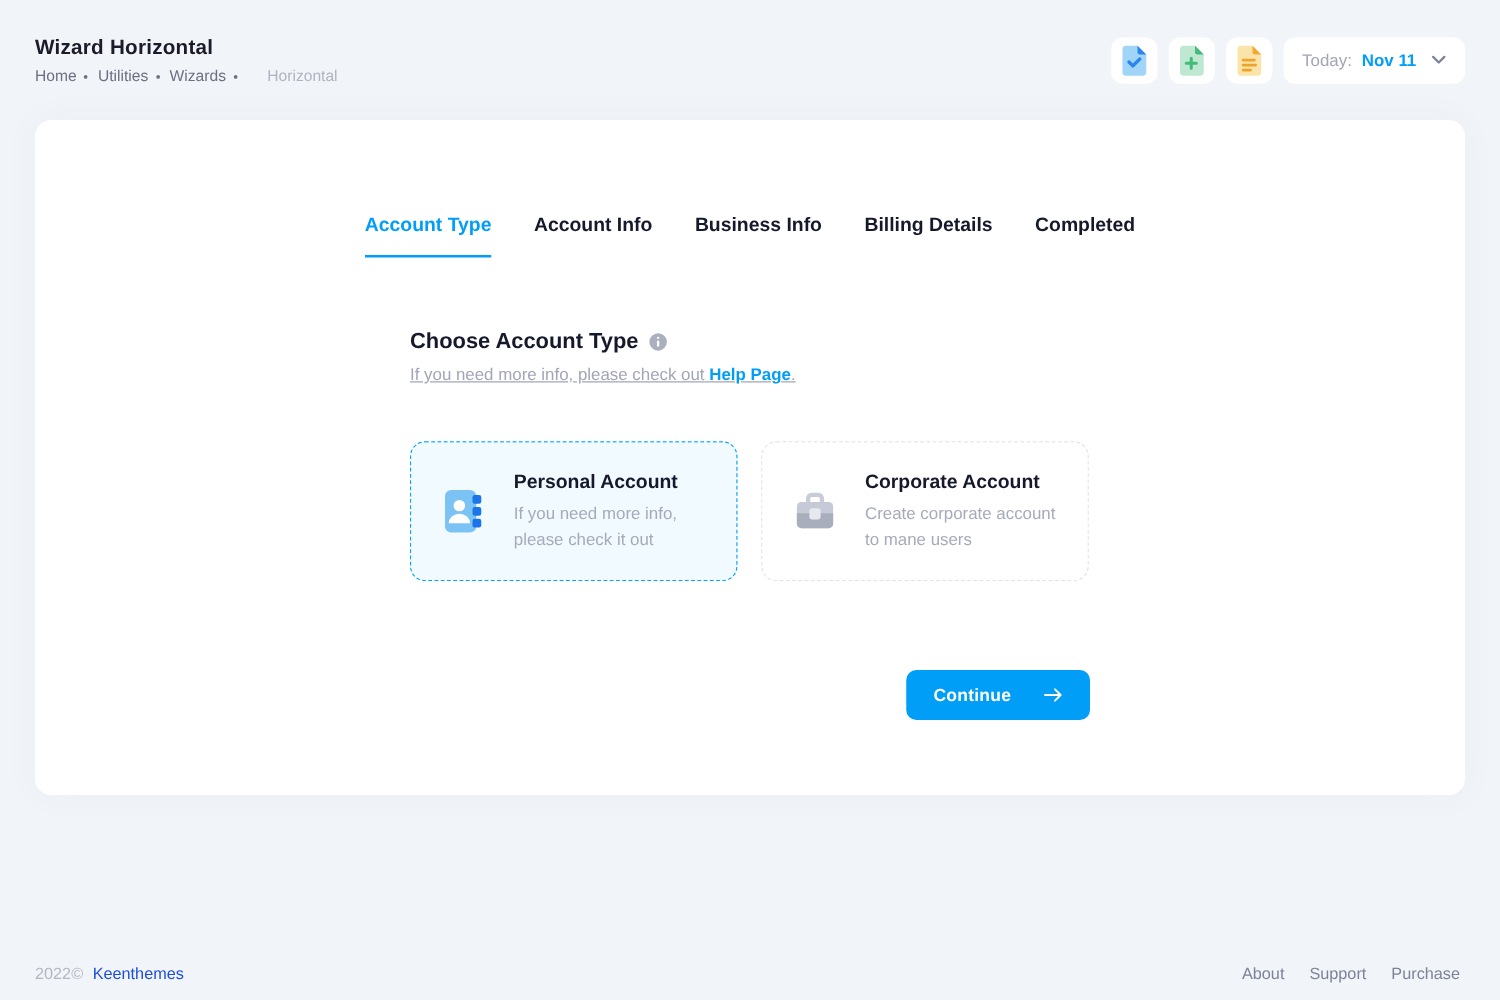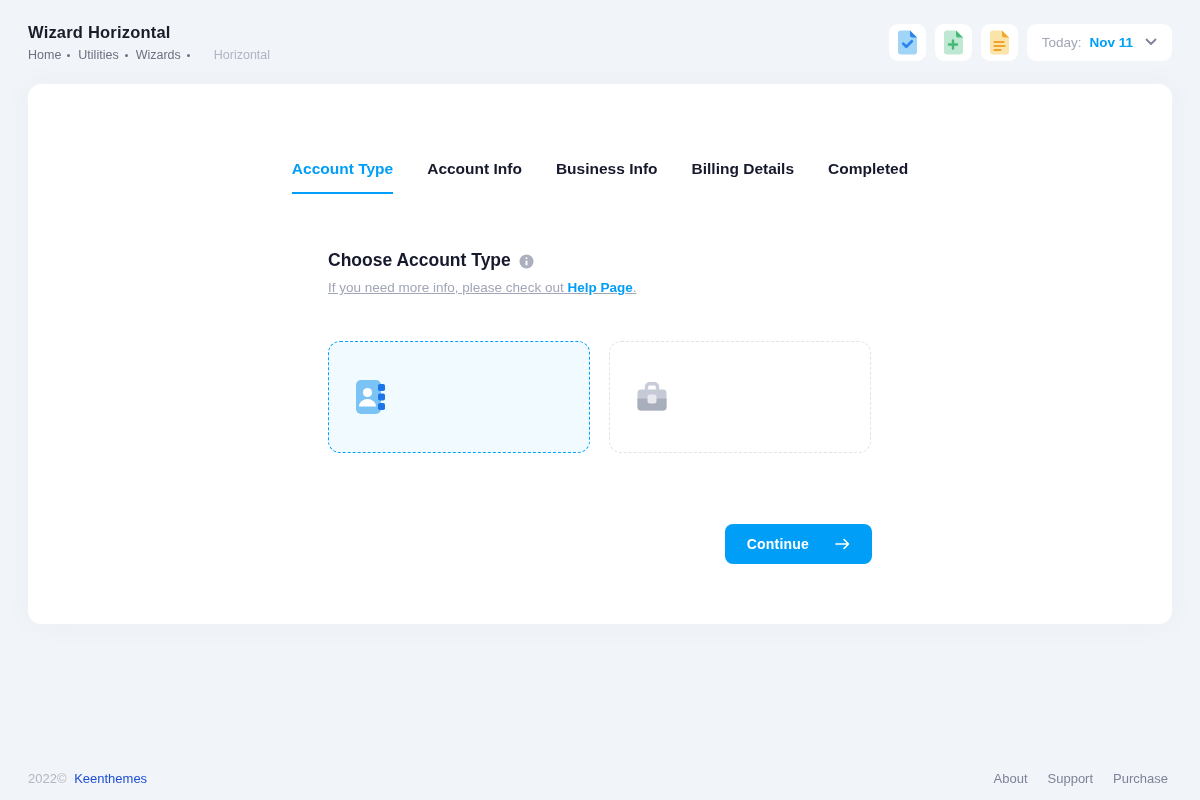--- a/index.html
+++ b/index.html
@@ -8,21 +8,21 @@
     width:1200px; height:800px;
     background:#f1f4f8;
     font-family:"Liberation Sans", sans-serif;
     color:#181c32;
     position:relative;
     overflow:hidden;
   }
 
   
   .header {
-    height:84px;
+    height:96px;
     padding:0 28px;
     display:flex; align-items:center; justify-content:space-between;
   }
   .page-title { font-size:16.5px; font-weight:700; color:#1b1b29; letter-spacing:.2px; }
   .breadcrumb { margin-top:6px; display:flex; align-items:center; gap:5px; font-size:12.5px; font-weight:500; }
   .bc-item { color:#6d7080; text-decoration:none; }
   .bc-dot { width:3px; height:3px; border-radius:50%; background:#6d7080; margin:1px 3px 0 1px; }
   .bc-current { color:#b0b4c2;padding-left:16px; }
 
   .header-right { display:flex; align-items:center; gap:9px; }
@@ -181,31 +181,39 @@
           <span class="option-icon">
             <svg width="40" height="40" viewBox="0 0 40 40">
               <rect x="5" y="3" width="25" height="34" rx="5" fill="#7cc3f5"></rect>
               <circle cx="16.5" cy="15.5" r="4.6" fill="#ffffff"></circle>
               <path d="M8 29.5 a8.5 7.5 0 0 1 17 0 z" fill="#ffffff"></path>
               <rect x="27" y="7" width="7" height="7" rx="1.8" fill="#1b74e8"></rect>
               <rect x="27" y="16.5" width="7" height="7" rx="1.8" fill="#1b74e8"></rect>
               <rect x="27" y="26" width="7" height="7" rx="1.8" fill="#1b74e8"></rect>
             </svg>
           </span>
+          <span>
+            <div class="option-title">Personal Account</div>
+            <div class="option-desc">If you need more info, please check it out</div>
+          </span>
         </div>
 
         <div class="option-card unselected">
           <span class="option-icon">
             <svg width="40" height="40" viewBox="0 0 40 40">
               <path d="M14.5 13 v-3.2 a3 3 0 0 1 3 -3 h5 a3 3 0 0 1 3 3 V13" fill="none" stroke="#c8ccd8" stroke-width="3.4"></path>
               <rect x="5.5" y="12.5" width="29" height="21" rx="3.5" fill="#c6cad6"></rect>
               <path d="M5.5 21.5 h29 v8.5 a3.5 3.5 0 0 1 -3.5 3.5 h-22 a3.5 3.5 0 0 1 -3.5 -3.5 z" fill="#a9aebd"></path>
               <rect x="15.5" y="17.5" width="9" height="9" rx="2.2" fill="#e7e9ee"></rect>
             </svg>
           </span>
+          <span>
+            <div class="option-title">Corporate Account</div>
+            <div class="option-desc">Create corporate account to mane users</div>
+          </span>
         </div>
 
       </div>
 
       <div class="actions-row">
         <button class="continue-btn">
           <span>Continue</span>
           <span style="display:flex;">
             <svg width="15" height="12" viewBox="0 0 15 12">
               <path d="M1 6 h12 M9 1.5 L13.5 6 L9 10.5" stroke="#ffffff" stroke-width="1.6" fill="none" stroke-linecap="round" stroke-linejoin="round"></path>

